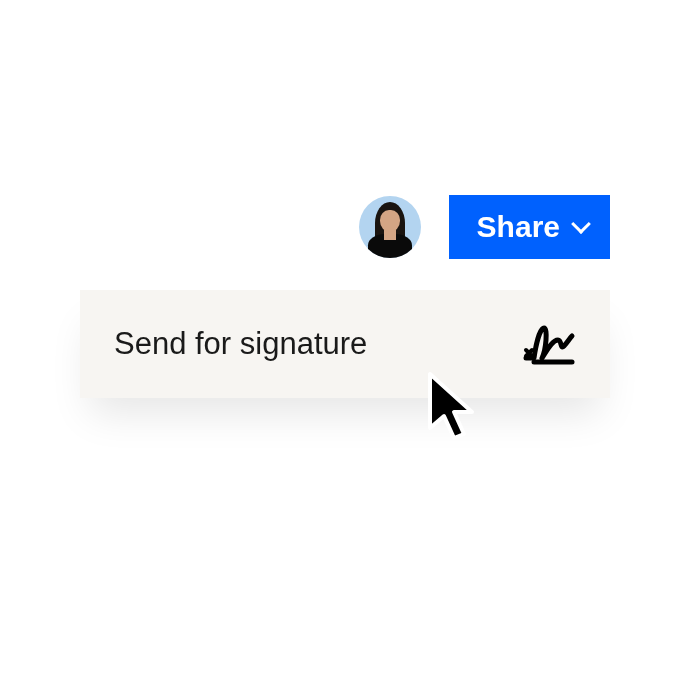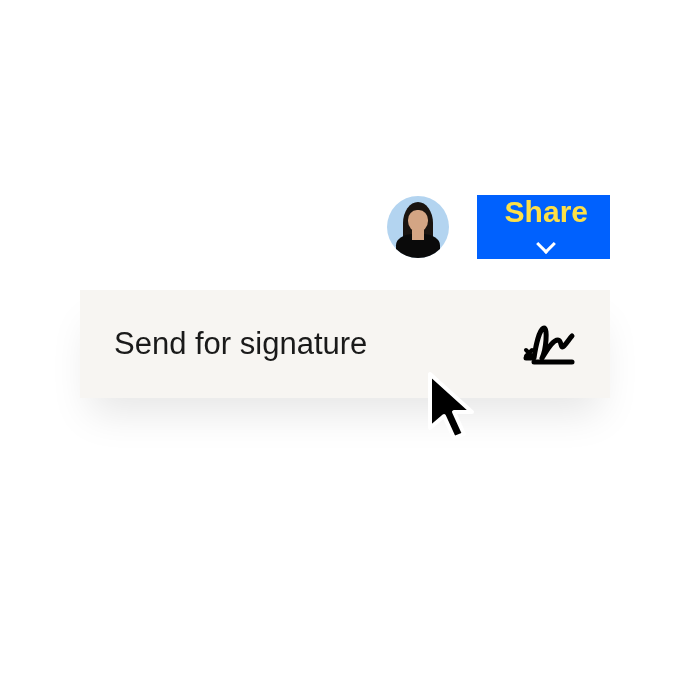--- a/index.html
+++ b/index.html
@@ -73,31 +73,30 @@
       height: 10px;
       background: #d4a584;
       position: absolute;
       top: 26px;
       left: 50%;
       transform: translateX(-50%);
       z-index: 1;
     }
     .share-btn {
       background: #0061FE;
-      color: #fde047;
+      color: #ffffff;
       border: none;
       height: 64px;
       padding: 0 22px 0 28px;
       font-size: 30px;
       font-weight: 600;
       display: flex;
       align-items: center;
       gap: 14px;
       cursor: pointer;
-      flex-direction: column;
     }
     .chevron {
       width: 14px;
       height: 14px;
       border-right: 3px solid #fff;
       border-bottom: 3px solid #fff;
       transform: rotate(45deg);
       margin-top: -6px;
     }
     .dropdown-item {

